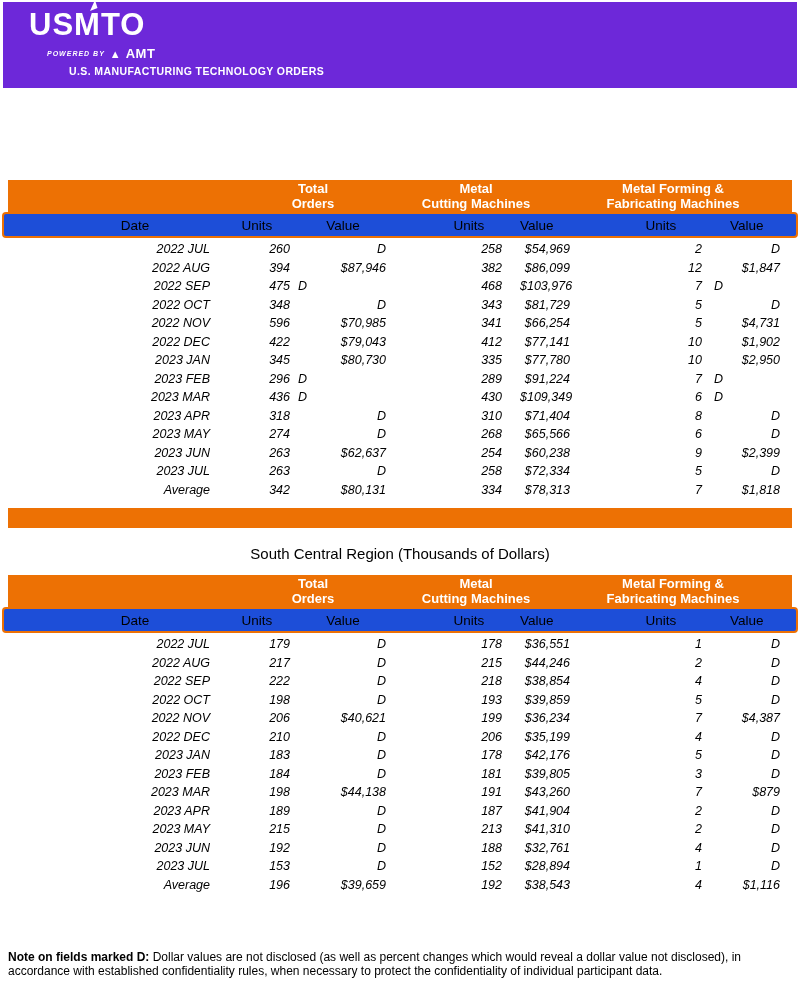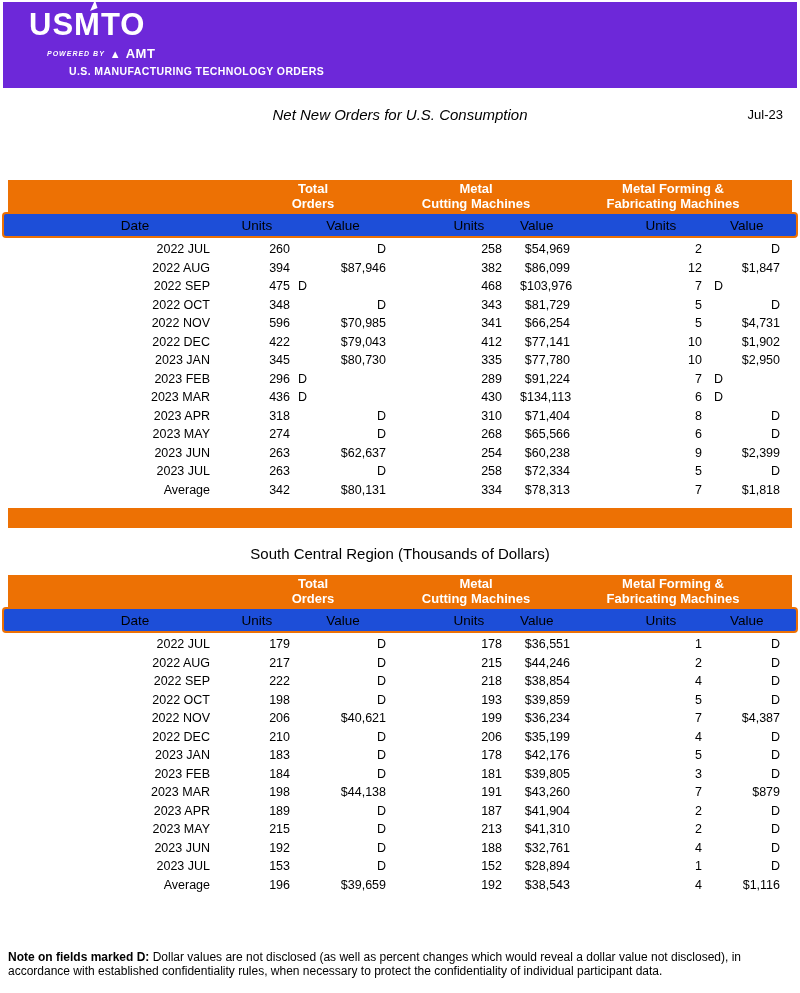--- a/index.html
+++ b/index.html
@@ -43,21 +43,21 @@
   .hrow { display:grid; grid-template-columns:210px 78px 18px 78px 38px 78px 12px 52px 138px 20px 62px;
           height:22px; align-items:center; font-size:13.5px; }
   .hrow .h { text-align:center; }
   .hrow .h-date { padding-left:44px; }
   .hrow .h-v1, .hrow .h-v2 { padding-right:20px; }
   .hrow .h-u3 { padding-left:40px; }
   .hrow .h-v3 { padding-right:30px; }
 
   .tbody { margin:0 8px; padding-top:2px; }
   .trow { display:grid; grid-template-columns:210px 78px 18px 78px 38px 78px 12px 52px 138px 20px 62px;
-          height:18.5px; line-height:18.5px; font-size:12.5px; }
+          height:18.5px; line-height:18.5px; font-size:12.5px;font-style:italic; }
   .cell { white-space:nowrap; }
   .c-date { text-align:right; padding-right:8px; }
   .c-num  { text-align:right; }
   .c-u1 { padding-right:6px; }
   .c-v1 { padding-right:6px; }
   .c-u2 { padding-right:6px; }
   .c-v2 { padding-right:2px; }
   .c-u3 { padding-right:8px; }
   .c-v3 { padding-right:12px; }
   .c-flag { text-align:left; padding-left:2px; }
@@ -81,24 +81,20 @@
             <path d="M7 32 L17 7" stroke="#fff" stroke-width="2.5" fill="none" opacity="0"></path>
           </svg></span><span>TO</span></div>
     <div class="powered">
       <span class="pwd">POWERED BY</span>
       <span class="amt-tri">▲</span>
       <span class="amt">AMT</span>
     </div>
     <div class="tagline">U.S. MANUFACTURING TECHNOLOGY ORDERS</div>
   </div>
 
-  <div class="title-row">
-    <div class="report-title">Net New Orders for U.S. Consumption</div>
-    <div class="report-date">Jul-23</div>
-  </div>
 
   <div class="tbl t1">
     <div class="band">
       <div class="sp"></div>
       <div class="g g1">
           <div>Total</div>
           <div>Orders</div>
         </div>
       <div class="g g2">
           <div>Metal</div>
@@ -230,21 +226,21 @@
           <div class="cell c-num c-v3"></div>
         </div>
         <div class="trow">
           <div class="cell c-date">2023 MAR</div>
           <div class="cell c-num c-u1">436</div>
           <div class="cell c-flag">D</div>
           <div class="cell c-num c-v1"></div>
           <div class="cell c-gap"></div>
           <div class="cell c-num c-u2">430</div>
           <div class="cell c-flag"></div>
-          <div class="cell c-num c-v2">$134,113</div>
+          <div class="cell c-num c-v2">$109,349</div>
           <div class="cell c-num c-u3">6</div>
           <div class="cell c-flag c-f3">D</div>
           <div class="cell c-num c-v3"></div>
         </div>
         <div class="trow">
           <div class="cell c-date">2023 APR</div>
           <div class="cell c-num c-u1">318</div>
           <div class="cell c-flag"></div>
           <div class="cell c-num c-v1">D</div>
           <div class="cell c-gap"></div>

